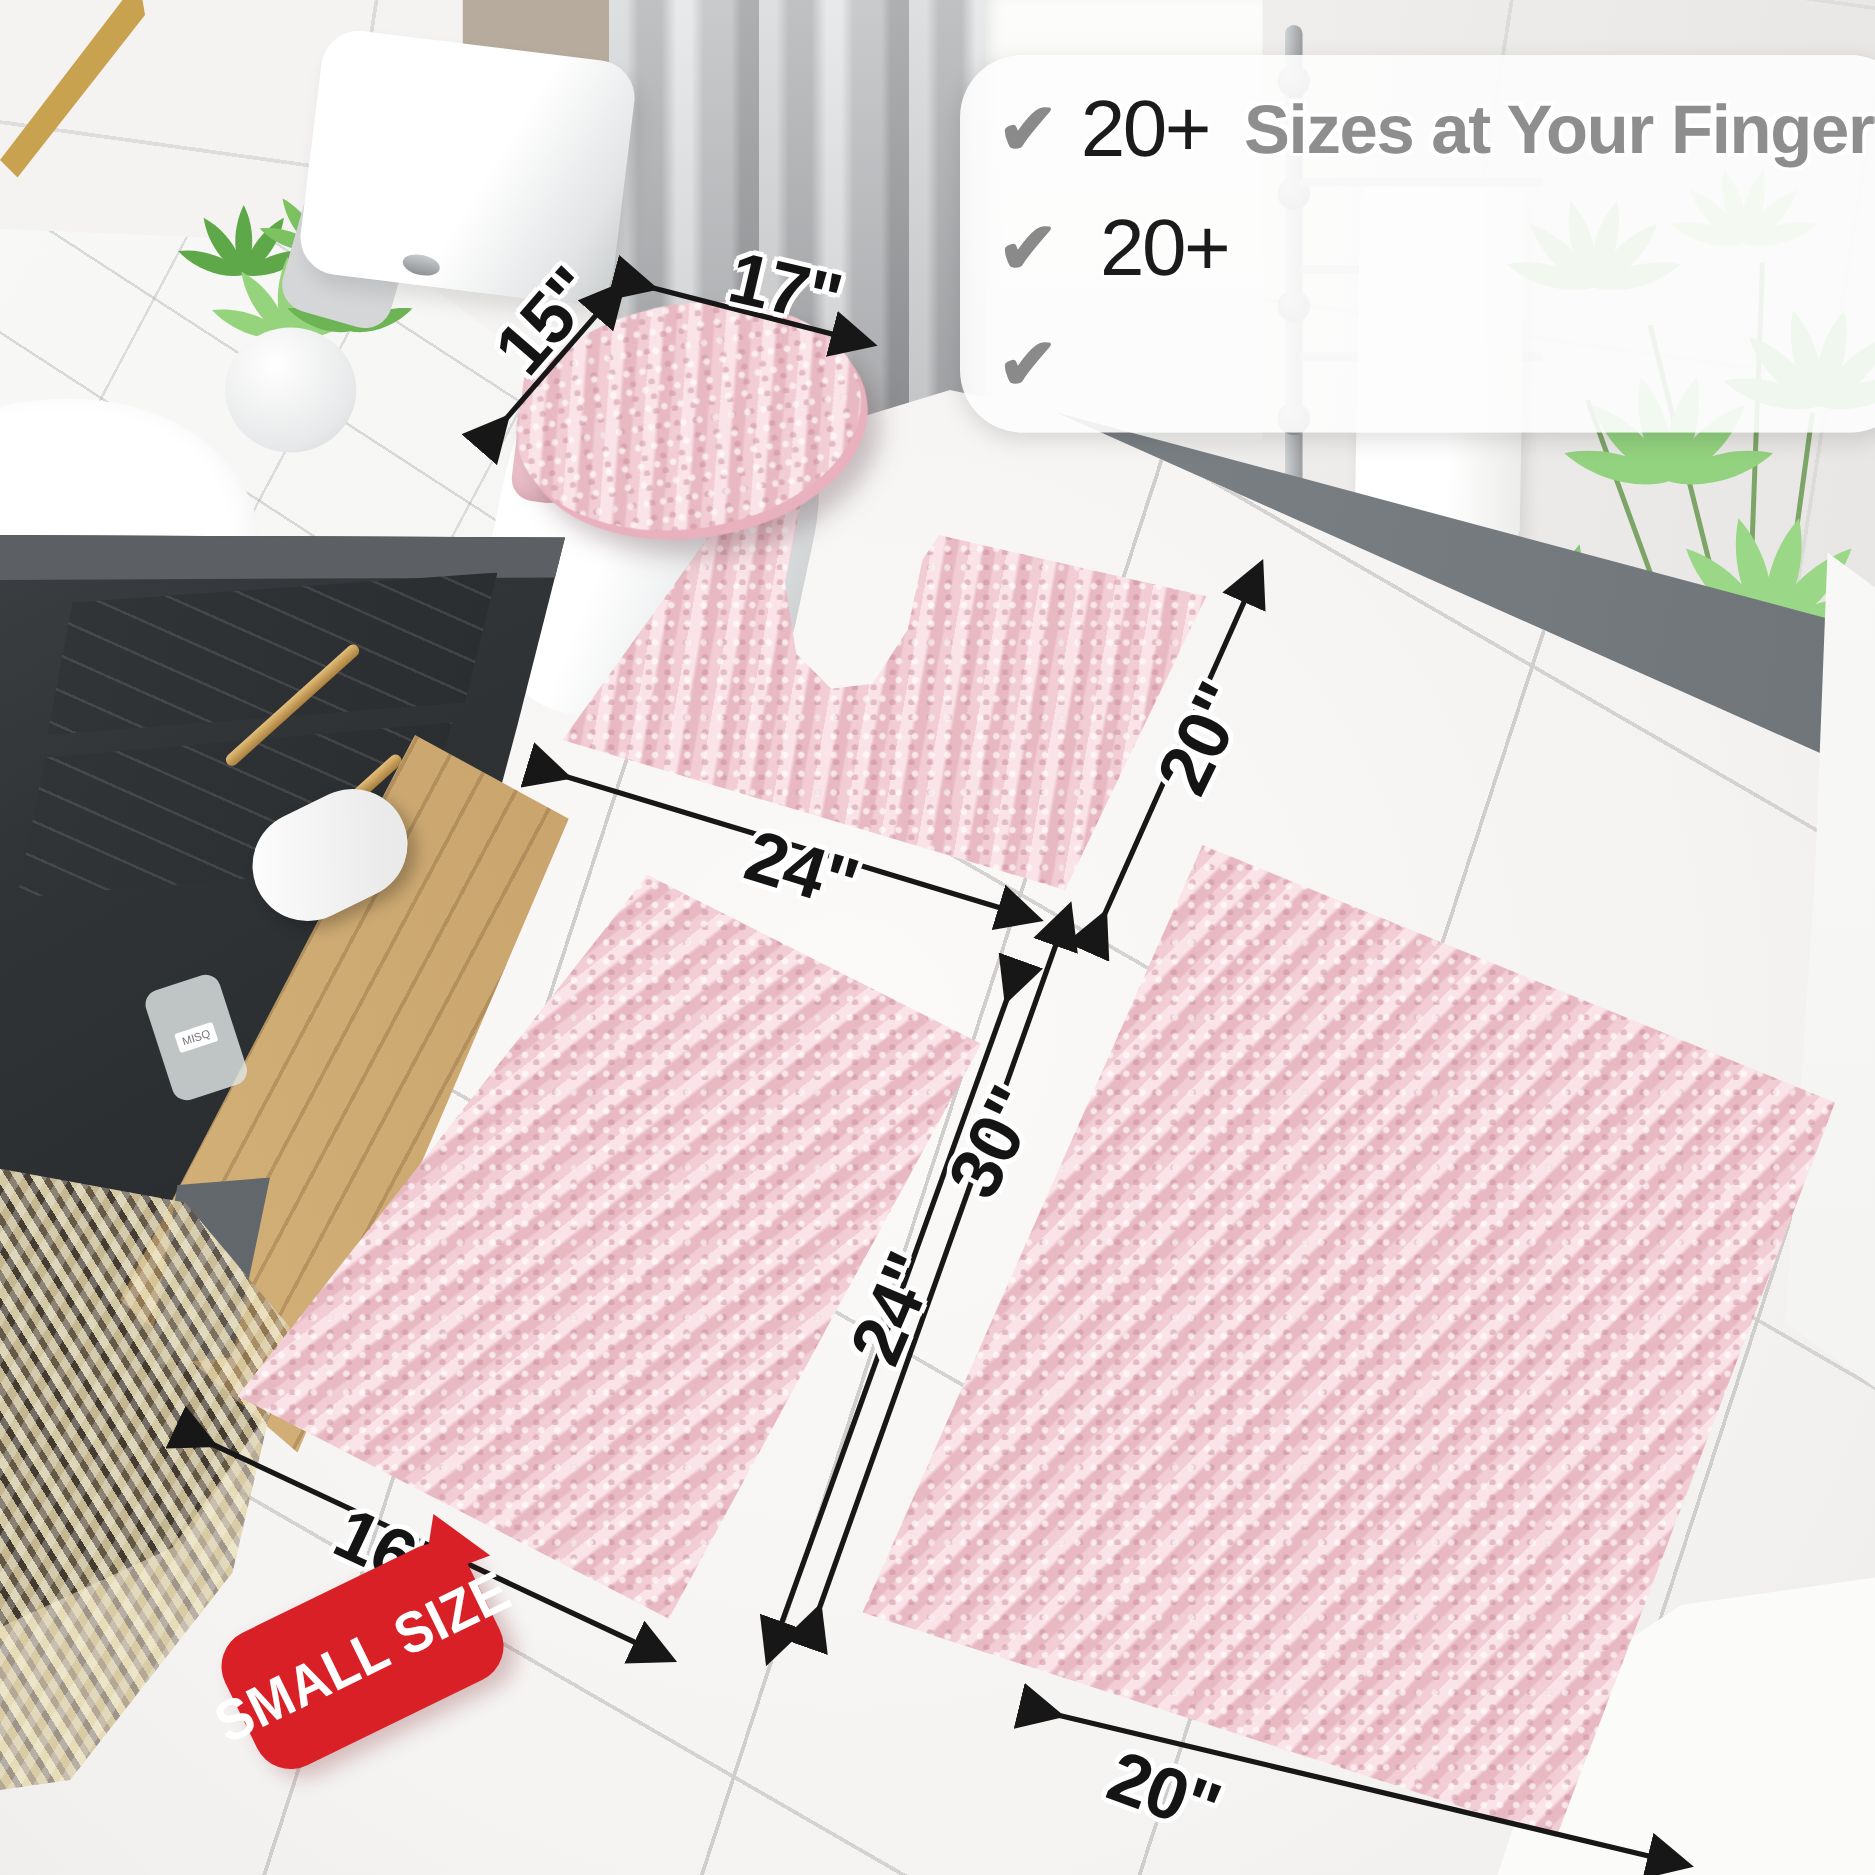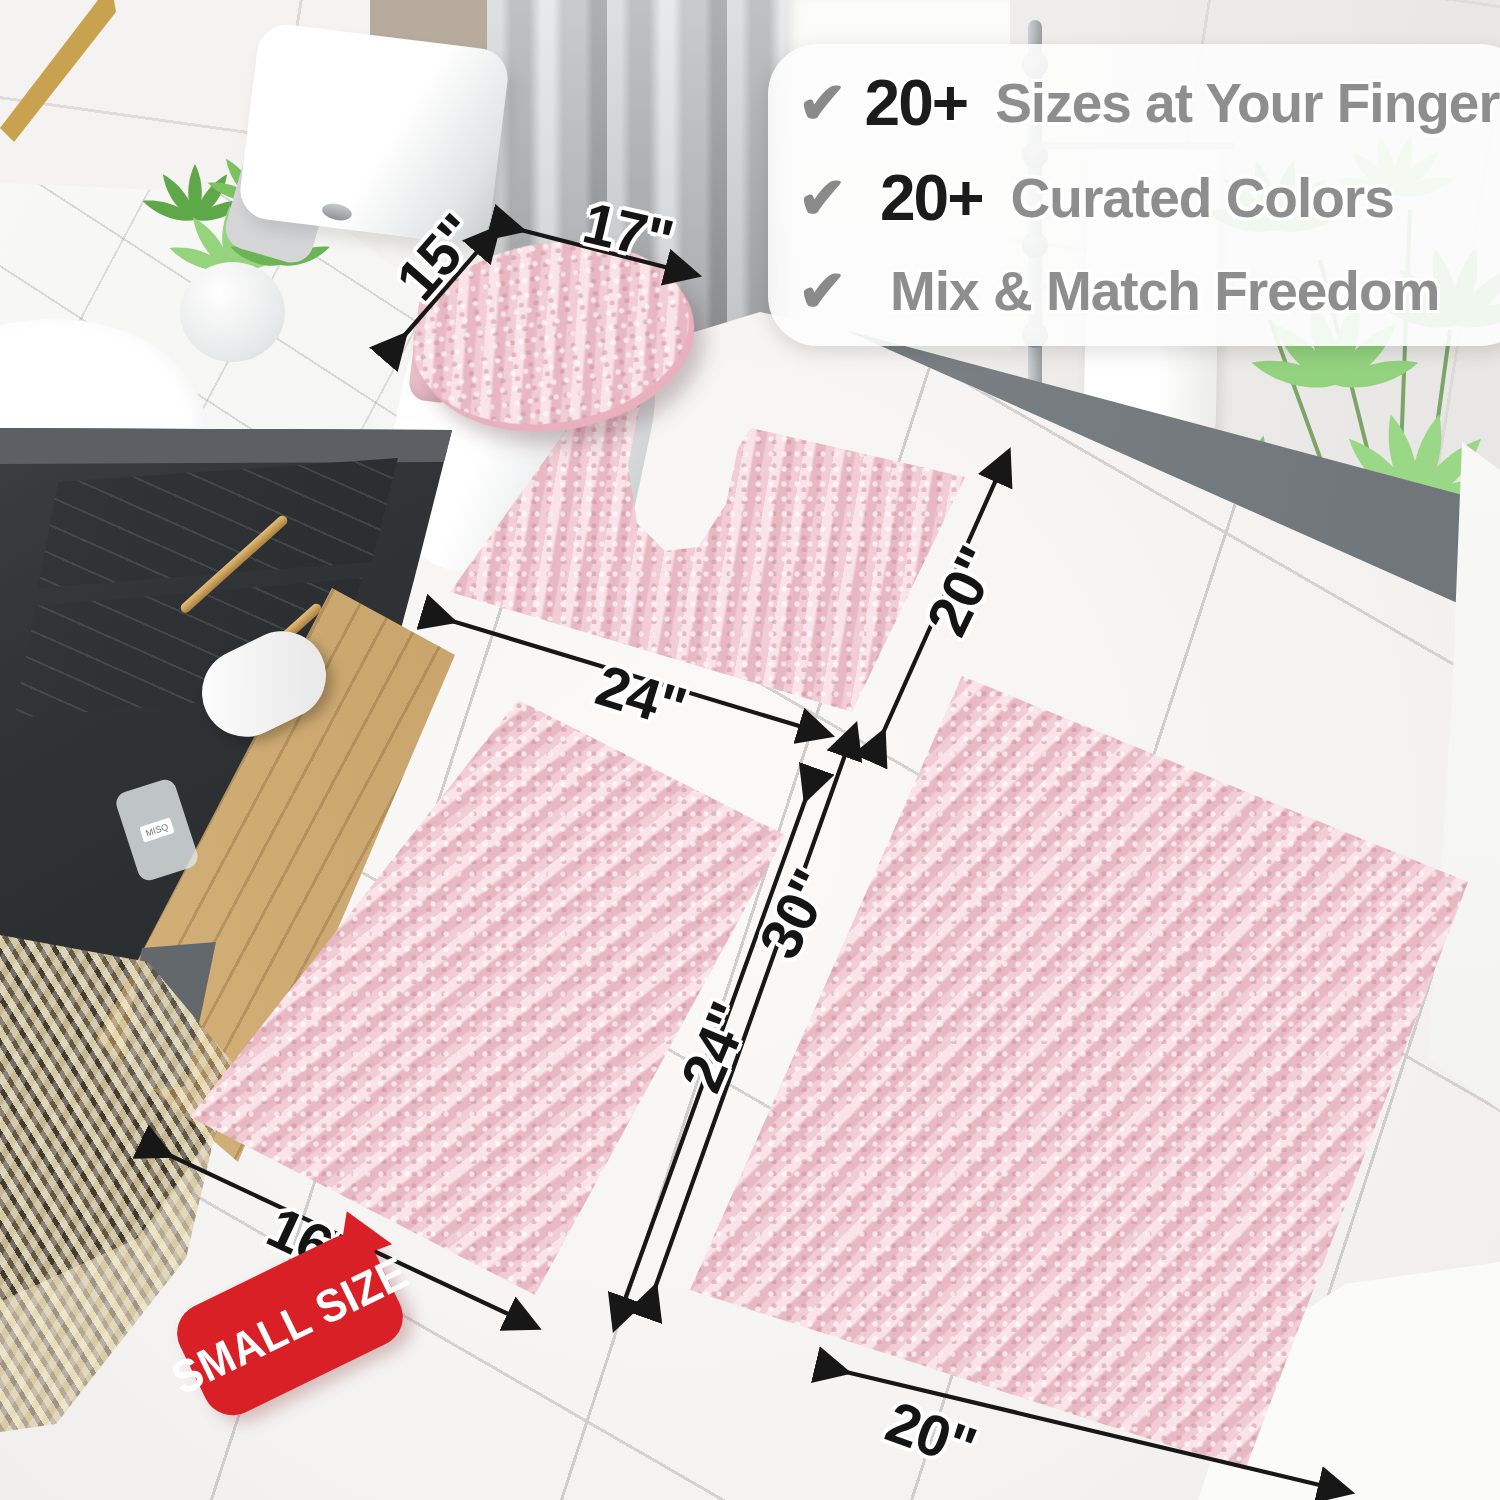--- a/index.html
+++ b/index.html
@@ -135,21 +135,21 @@
   .dim-label{font-size:58px;font-weight:800;color:#141414;letter-spacing:-1px;white-space:nowrap;
     text-shadow:-3px -3px 0 #fff,3px -3px 0 #fff,-3px 3px 0 #fff,3px 3px 0 #fff,-4px 0 0 #fff,4px 0 0 #fff,0 -4px 0 #fff,0 4px 0 #fff;}
 
   
   .feature-box{left:768px;top:44px;width:762px;height:302px;border-radius:50px;
     background:rgba(253,253,253,.90);box-shadow:0 6px 20px rgba(0,0,0,.13);
     display:flex;flex-direction:column;justify-content:space-evenly;padding-left:30px;box-sizing:border-box;}
   .feature-row{display:flex;align-items:center;gap:18px;}
   .f-check{font-size:58px;font-weight:700;color:#8a8a8a;width:64px;
     text-shadow:0 0 4px #fff;}
-  .f-num{font-size:64px;font-weight:700;color:#1b1b1b;letter-spacing:-2px;
+  .f-num{font-size:64px;font-weight:400;color:#1b1b1b;letter-spacing:-2px;
     text-shadow:-2px -2px 0 #fff,2px -2px 0 #fff,-2px 2px 0 #fff,2px 2px 0 #fff;}
   .f-num:empty{display:none;}
   .f-label{font-size:55px;font-weight:700;color:#8e8e8e;letter-spacing:-1px;margin-left:10px;white-space:nowrap;
     text-shadow:-3px -3px 0 #fff,3px -3px 0 #fff,-3px 3px 0 #fff,3px 3px 0 #fff;}
 
   
   .badge{left:182px;top:1266px;width:216px;height:118px;border-radius:30px;background:#da2027;
     transform:rotate(-26deg);display:flex;align-items:center;justify-content:center;
     box-shadow:6px 10px 16px rgba(120,20,25,.25);}
   .badge-txt{color:#fff;font-size:46px;font-weight:800;letter-spacing:.5px;transform:scaleX(.92);white-space:nowrap;}
@@ -283,26 +283,24 @@
 
   <div class="abs feature-box">
     <div class="feature-row">
       <span class="f-check">✔</span>
       <span class="f-num">20+</span>
       <span class="f-label">Sizes at Your Fingertips</span>
     </div>
     <div class="feature-row">
       <span class="f-check">✔</span>
       <span class="f-num">20+</span>
-      <span class="f-label">Curated Colors</span>
     </div>
     <div class="feature-row">
       <span class="f-check">✔</span>
 
-      <span class="f-label">Mix &amp; Match Freedom</span>
     </div>
   </div>
 
   <div class="abs badge">
     <div class="badge-pointer"></div>
     <span class="badge-txt">SMALL SIZE</span>
   </div>
 
 </div>
 

